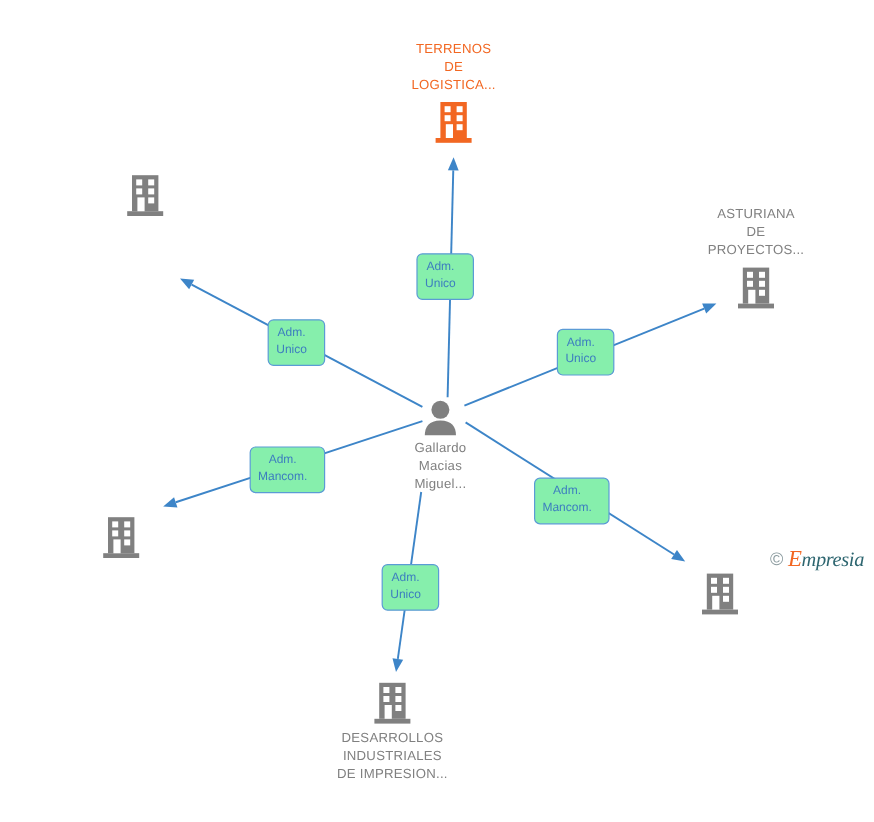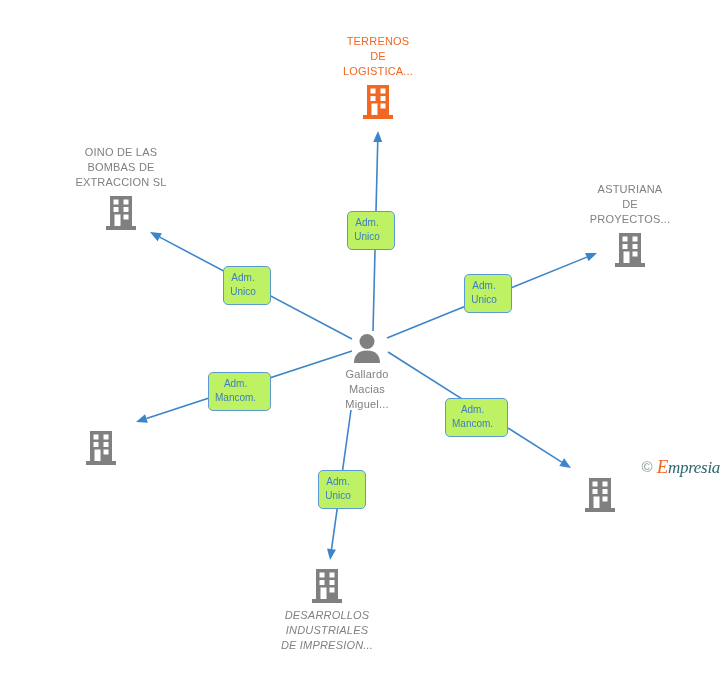--- a/index.html
+++ b/index.html
@@ -54,21 +54,21 @@
     margin-top: 4px;
   }
   .node.center {
     color: #808080;
   }
   .edge-label {
     position: absolute;
     box-sizing: border-box;
     border: 1px solid #5b9bd5;
     border-radius: 5px;
-    background: #bef264;
+    background: #86efac;
     color: #3d7ebf;
     font-size: 10px;
     line-height: 14px;
     text-align: center;
     padding: 4px 14px 5px 6px;
     white-space: pre-line;
     min-width: 48px;
   }
   .watermark {
     position: absolute;
@@ -140,35 +140,32 @@
             <rect x="1" y="31" width="30" height="4" fill="#f26722"></rect>
             <rect x="8.5" y="4.5" width="5" height="5" fill="#ffffff"></rect>
             <rect x="18.5" y="4.5" width="5" height="5" fill="#ffffff"></rect>
             <rect x="8.5" y="12" width="5" height="5" fill="#ffffff"></rect>
             <rect x="18.5" y="12" width="5" height="5" fill="#ffffff"></rect>
             <rect x="18.5" y="19.5" width="5" height="5" fill="#ffffff"></rect>
             <rect x="9.5" y="19.5" width="6" height="11.5" fill="#ffffff"></rect>
           </svg></span>
       </div>
       <div class="node label-above" style="left: 121px; top: 145px;">
-        <span class="label" style="color: rgb(128, 128, 128);">OINO DE LAS
-BOMBAS DE
-EXTRACCION  SL</span>
-        <span class="icon-wrap"><svg width="32" height="36" viewBox="0 0 32 36">
-            <rect x="5" y="1" width="22" height="30" fill="#808080"></rect>
-            <rect x="1" y="31" width="30" height="4" fill="#808080"></rect>
-            <rect x="8.5" y="4.5" width="5" height="5" fill="#ffffff"></rect>
-            <rect x="18.5" y="4.5" width="5" height="5" fill="#ffffff"></rect>
-            <rect x="8.5" y="12" width="5" height="5" fill="#ffffff"></rect>
-            <rect x="18.5" y="12" width="5" height="5" fill="#ffffff"></rect>
-            <rect x="18.5" y="19.5" width="5" height="5" fill="#ffffff"></rect>
-            <rect x="9.5" y="19.5" width="6" height="11.5" fill="#ffffff"></rect>
-          </svg></span>
-      </div>
-      <div class="node label-above" style="left: 630px; top: 182px;">
+        <span class="icon-wrap"><svg width="32" height="36" viewBox="0 0 32 36">
+            <rect x="5" y="1" width="22" height="30" fill="#808080"></rect>
+            <rect x="1" y="31" width="30" height="4" fill="#808080"></rect>
+            <rect x="8.5" y="4.5" width="5" height="5" fill="#ffffff"></rect>
+            <rect x="18.5" y="4.5" width="5" height="5" fill="#ffffff"></rect>
+            <rect x="8.5" y="12" width="5" height="5" fill="#ffffff"></rect>
+            <rect x="18.5" y="12" width="5" height="5" fill="#ffffff"></rect>
+            <rect x="18.5" y="19.5" width="5" height="5" fill="#ffffff"></rect>
+            <rect x="9.5" y="19.5" width="6" height="11.5" fill="#ffffff"></rect>
+          </svg></span>
+      </div>
+      <div class="node label-above" style="left: 630px; top: 172px;">
         <span class="label" style="color: rgb(128, 128, 128);">ASTURIANA
 DE
 PROYECTOS...</span>
         <span class="icon-wrap"><svg width="32" height="36" viewBox="0 0 32 36">
             <rect x="5" y="1" width="22" height="30" fill="#808080"></rect>
             <rect x="1" y="31" width="30" height="4" fill="#808080"></rect>
             <rect x="8.5" y="4.5" width="5" height="5" fill="#ffffff"></rect>
             <rect x="18.5" y="4.5" width="5" height="5" fill="#ffffff"></rect>
             <rect x="8.5" y="12" width="5" height="5" fill="#ffffff"></rect>
             <rect x="18.5" y="12" width="5" height="5" fill="#ffffff"></rect>
@@ -193,21 +190,21 @@
             <rect x="5" y="1" width="22" height="30" fill="#808080"></rect>
             <rect x="1" y="31" width="30" height="4" fill="#808080"></rect>
             <rect x="8.5" y="4.5" width="5" height="5" fill="#ffffff"></rect>
             <rect x="18.5" y="4.5" width="5" height="5" fill="#ffffff"></rect>
             <rect x="8.5" y="12" width="5" height="5" fill="#ffffff"></rect>
             <rect x="18.5" y="12" width="5" height="5" fill="#ffffff"></rect>
             <rect x="18.5" y="19.5" width="5" height="5" fill="#ffffff"></rect>
             <rect x="9.5" y="19.5" width="6" height="11.5" fill="#ffffff"></rect>
           </svg></span>
       </div>
-      <div class="node label-below" style="left: 327px; top: 568px; font-style: italic;">
+      <div class="node label-below" style="left: 327px; top: 568px;">
         <span class="icon-wrap"><svg width="32" height="36" viewBox="0 0 32 36">
             <rect x="5" y="1" width="22" height="30" fill="#808080"></rect>
             <rect x="1" y="31" width="30" height="4" fill="#808080"></rect>
             <rect x="8.5" y="4.5" width="5" height="5" fill="#ffffff"></rect>
             <rect x="18.5" y="4.5" width="5" height="5" fill="#ffffff"></rect>
             <rect x="8.5" y="12" width="5" height="5" fill="#ffffff"></rect>
             <rect x="18.5" y="12" width="5" height="5" fill="#ffffff"></rect>
             <rect x="18.5" y="19.5" width="5" height="5" fill="#ffffff"></rect>
             <rect x="9.5" y="19.5" width="6" height="11.5" fill="#ffffff"></rect>
           </svg></span>

